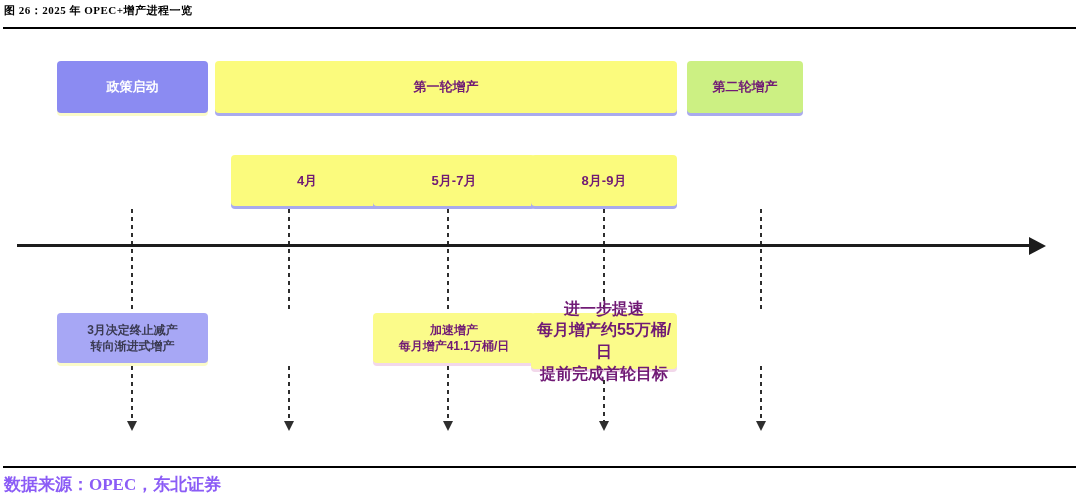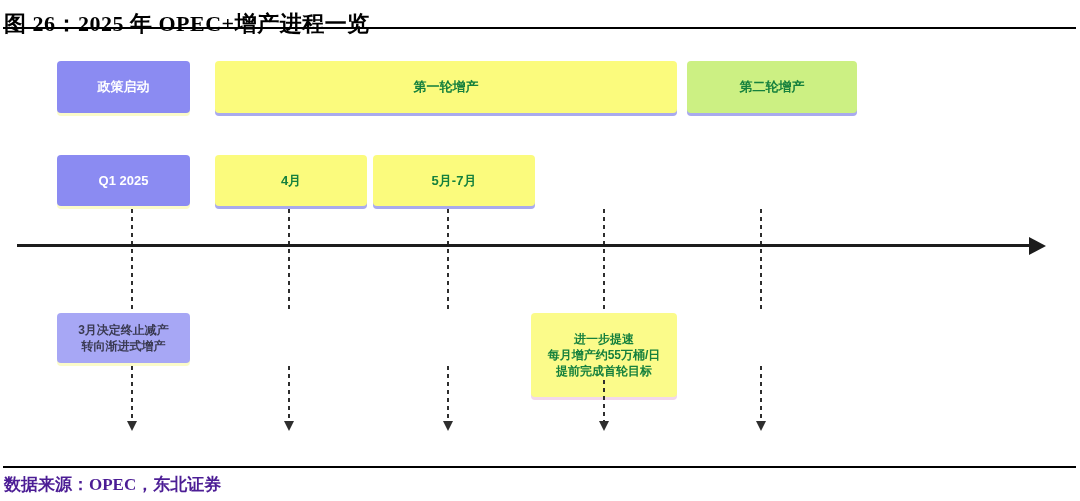--- a/index.html
+++ b/index.html
@@ -4,58 +4,58 @@
 <style>
   html,body { margin:0; padding:0; background:#ffffff; }
   .figure {
     position:relative;
     width:1080px; height:501px;
     background:#ffffff;
     font-family:"Liberation Sans","DejaVu Sans",sans-serif;
     overflow:hidden;
   }
   .fig-title {
-    position:absolute; top:9px; left:4px;
+    position:absolute; top:3px; left:4px;
     font-family:"Liberation Serif","DejaVu Serif",serif;
-    font-weight:bold; font-size:22px; color:#000;
+    font-weight:bold; font-size:11px; color:#000;
     letter-spacing:0.5px; white-space:nowrap;
   }
   .title-rule { position:absolute; top:27px; left:3px; width:1073px; height:2px; background:#000; }
   .footer-rule { position:absolute; top:466px; left:3px; width:1073px; height:2px; background:#000; }
   .fig-source {
     position:absolute; top:473px; left:4px;
     font-family:"Liberation Serif","DejaVu Serif",serif;
-    font-weight:600; font-size:17px; color:#4c1d95; white-space:nowrap;
+    font-weight:600; font-size:17px; color:#8b5cf6; white-space:nowrap;
   }
 
   .box {
     position:absolute; border-radius:4px;
     display:flex; align-items:center; justify-content:center;
-    text-align:center; font-weight:bold; color:#15803d;
+    text-align:center; font-weight:bold; color:#701a75;
     line-height:1.35; white-space:pre-line;
   }
   .purple { background:#8b8bf2; color:#ffffff; box-shadow:0 3px 0 0 #fbfbc9; }
   .yellow { background:#fbfb7d; box-shadow:0 3px 0 0 #a9aaee; }
   .green  { background:#ccf083; box-shadow:0 3px 0 0 #a9aaee; }
   .purple-lt { background:#a7a7f5; color:#3a3a52; box-shadow:0 3px 0 0 #fbfbc9; }
   .yellow-lt { background:#fbfb8a; box-shadow:0 3px 0 0 #f2d8ea; }
 
   
-  .c1 { left:57px;  width:133px; }
-  .c2 { left:215px; width:152px; }
+  .c1 { left:57px;  width:151px; }
+  .c2 { left:231px; width:152px; }
   .c3 { left:373px; width:162px; }
   .c4 { left:531px; width:146px; }
-  .c5 { left:687px; width:170px; }
+  .c5 { left:687px; width:116px; }
   .c2to4 { left:215px; width:462px; }
 
   
   .r1 { top:61px;  height:52px; font-size:13px; }
   .r2 { top:155px; height:51px; font-size:13px; }
   .r3 { top:313px; height:50px; font-size:12px; }
-  .r3-tall { top:313px; height:84px; font-size:12px; }
+  .r3-tall { top:313px; height:56px; font-size:16px; }
 
   .dash {
     position:absolute; width:2px;
     background:repeating-linear-gradient(to bottom,#2e2e2e 0 4px,transparent 4px 8px);
   }
   .dash-up   { top:209px; height:102px; }
   .dash-dn   { top:366px; height:55px; }
   .dash-dn-short { top:380px; height:41px; }
   .d1 { left:131px; } .d2 { left:288px; } .d3 { left:447px; } .d4 { left:603px; } .d5 { left:760px; }
 
@@ -78,35 +78,37 @@
 
 <div class="figure">
 
   <div class="fig-title">图 26：2025 年 OPEC+增产进程一览</div>
   <div class="title-rule"></div>
 
   <div class="box purple c1 r1">政策启动</div>
   <div class="box yellow c2to4 r1">第一轮增产</div>
   <div class="box green c5 r1">第二轮增产</div>
 
-  <div class="box purple c1 r2">Q1 2025</div>
   <div class="box yellow c2 r2">4月</div>
   <div class="box yellow c3 r2">5月-7月</div>
+  <div class="box yellow c4 r2">8月-9月</div>
 
   <div class="dash dash-up d1"></div>
   <div class="dash dash-up d2"></div>
   <div class="dash dash-up d3"></div>
   <div class="dash dash-up d4"></div>
   <div class="dash dash-up d5"></div>
 
   <div class="axis-line"></div>
   <div class="axis-head"></div>
 
   <div class="box purple-lt c1 r3">3月决定终止减产
 转向渐进式增产</div>
+  <div class="box yellow-lt c3 r3">加速增产
+每月增产41.1万桶/日</div>
   <div class="box yellow-lt c4 r3-tall">进一步提速
 每月增产约55万桶/日
 提前完成首轮目标</div>
 
   <div class="dash dash-dn d1"></div>
   <div class="dash dash-dn d2"></div>
   <div class="dash dash-dn d3"></div>
   <div class="dash dash-dn-short d4"></div>
   <div class="dash dash-dn d5"></div>
 

